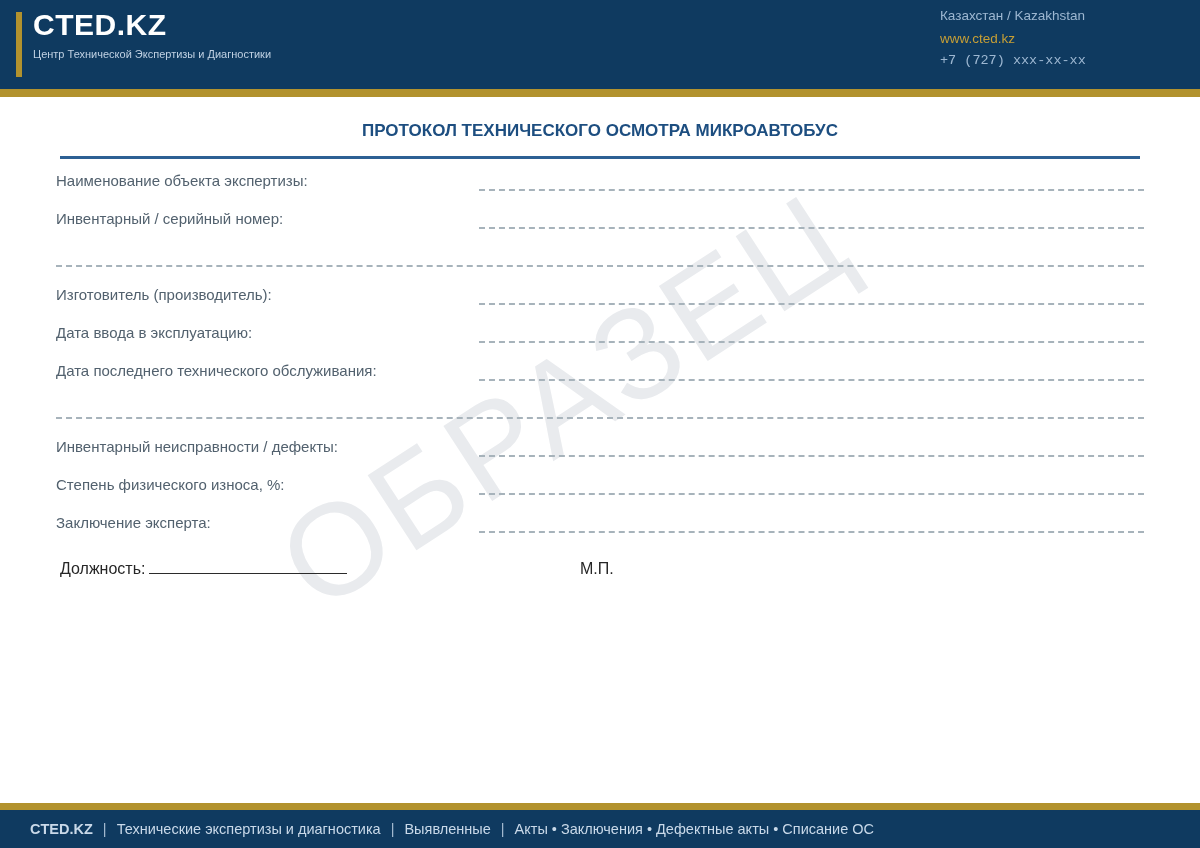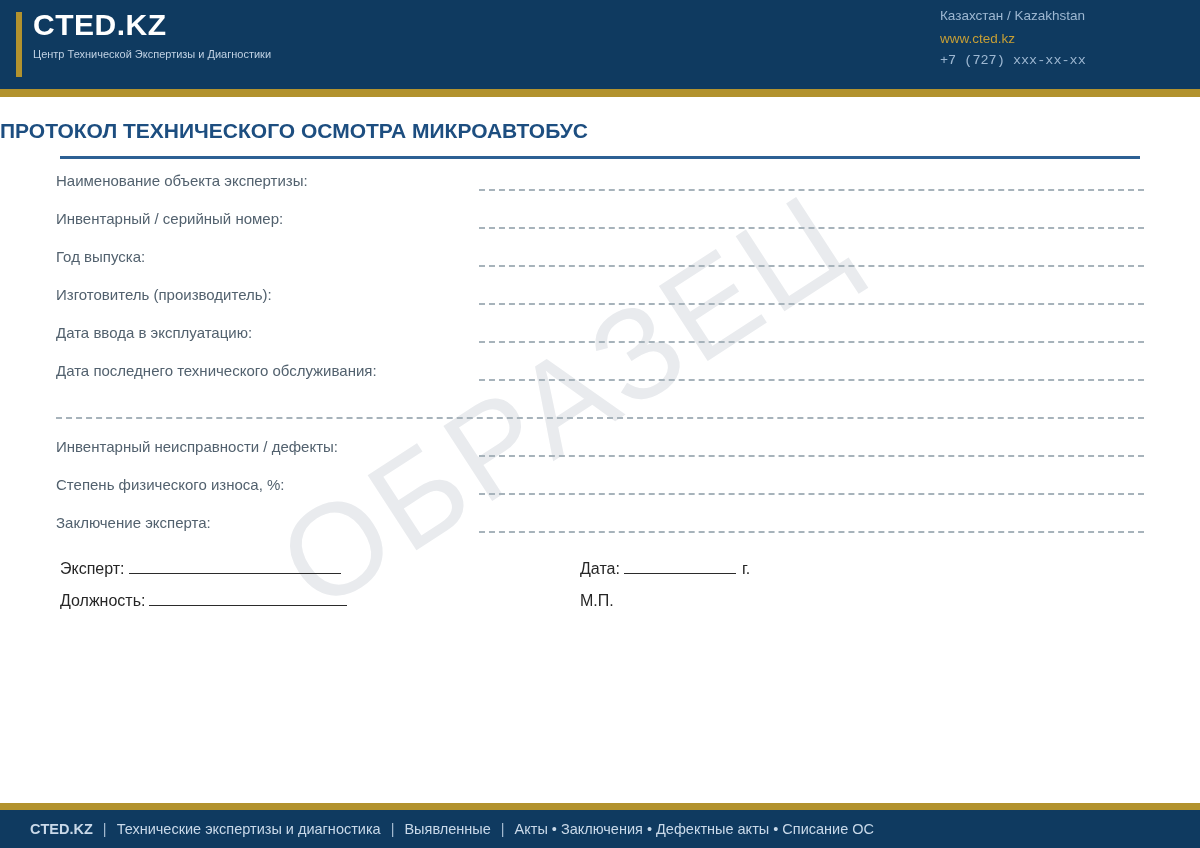--- a/index.html
+++ b/index.html
@@ -39,22 +39,22 @@
 
   .watermark {
     position:absolute; left:calc(50% - 35px); top:303px;
     transform:translate(-50%,-50%) rotate(-33deg);
     font-size:130px; font-weight:400; letter-spacing:5px;
     color:#e9ebee; white-space:nowrap; z-index:0; user-select:none;
   }
 
   .doc-title {
     position:relative; z-index:1;
-    margin-top:21px; text-align:left;
-    color:#1d4e80; font-size:21px; font-weight:700; line-height:26px;
+    margin-top:21px; text-align:center;
+    color:#1d4e80; font-size:17px; font-weight:700; line-height:26px;
   }
   .title-rule {
     position:relative; z-index:1;
     margin:12px 60px 0 60px; height:3px; background:#2d6094;
   }
 
   .fields { position:relative; z-index:1; margin-top:2px; }
   .field-row { display:flex; align-items:center; height:38px; padding:0 56px; }
   .field-label { width:423px; color:#52616e; font-size:15px; flex:0 0 auto; }
   .field-line {
@@ -112,21 +112,20 @@
   <div class="fields">
     <div class="field-row">
       <div class="field-label">Наименование объекта экспертизы:</div>
       <div class="field-line"></div>
     </div>
     <div class="field-row">
       <div class="field-label">Инвентарный / серийный номер:</div>
       <div class="field-line"></div>
     </div>
     <div class="field-row">
-      <div class="field-label">Год выпуска:</div>
       <div class="field-line"></div>
     </div>
     <div class="field-row">
       <div class="field-label">Изготовитель (производитель):</div>
       <div class="field-line"></div>
     </div>
     <div class="field-row">
       <div class="field-label">Дата ввода в эксплуатацию:</div>
       <div class="field-line"></div>
     </div>
@@ -147,28 +146,20 @@
     </div>
     <div class="field-row">
       <div class="field-label">Заключение эксперта:</div>
       <div class="field-line"></div>
     </div>
   </div>
 
   <div class="signature">
     <div class="sig-row">
       <div class="sig-left">
-        <span>Эксперт:</span><span class="sig-line line-expert"></span>
-      </div>
-      <div class="sig-right">
-        <span>Дата:</span><span class="sig-line line-date"></span><span>г.</span>
-      </div>
-    </div>
-    <div class="sig-row">
-      <div class="sig-left">
         <span>Должность:</span><span class="sig-line line-position"></span>
       </div>
       <div class="sig-right">
         <span>М.П.</span>
       </div>
     </div>
   </div>
 
 </div>
 

